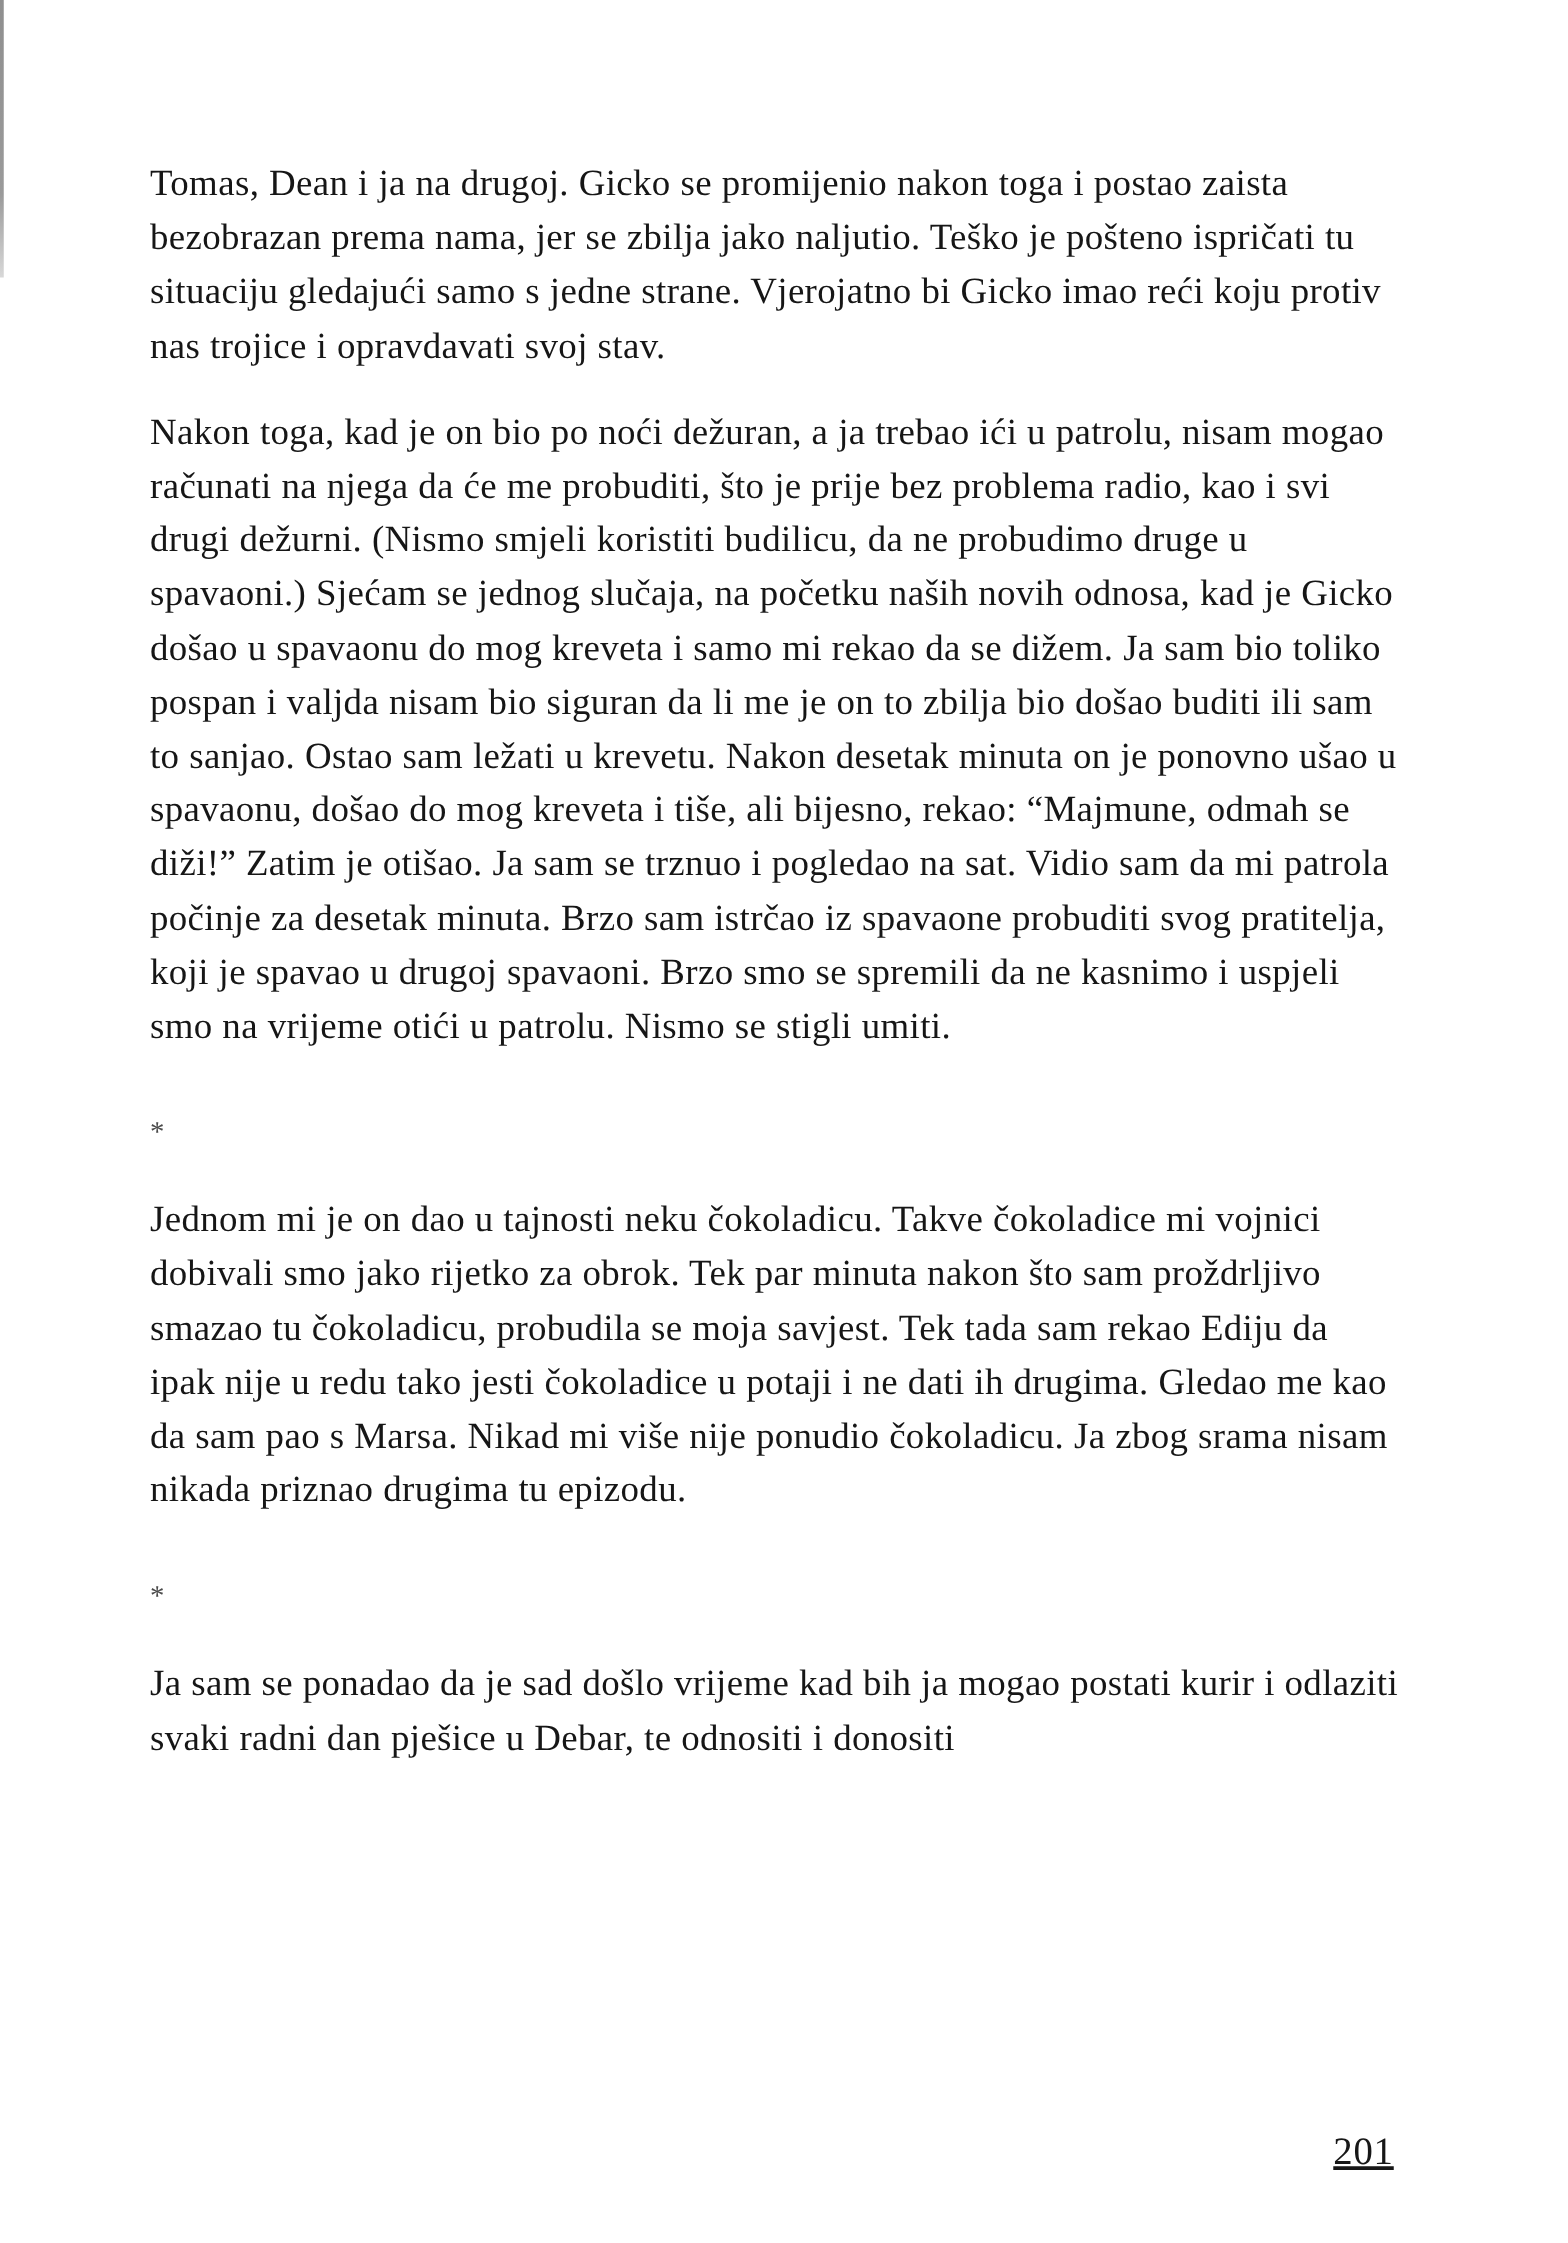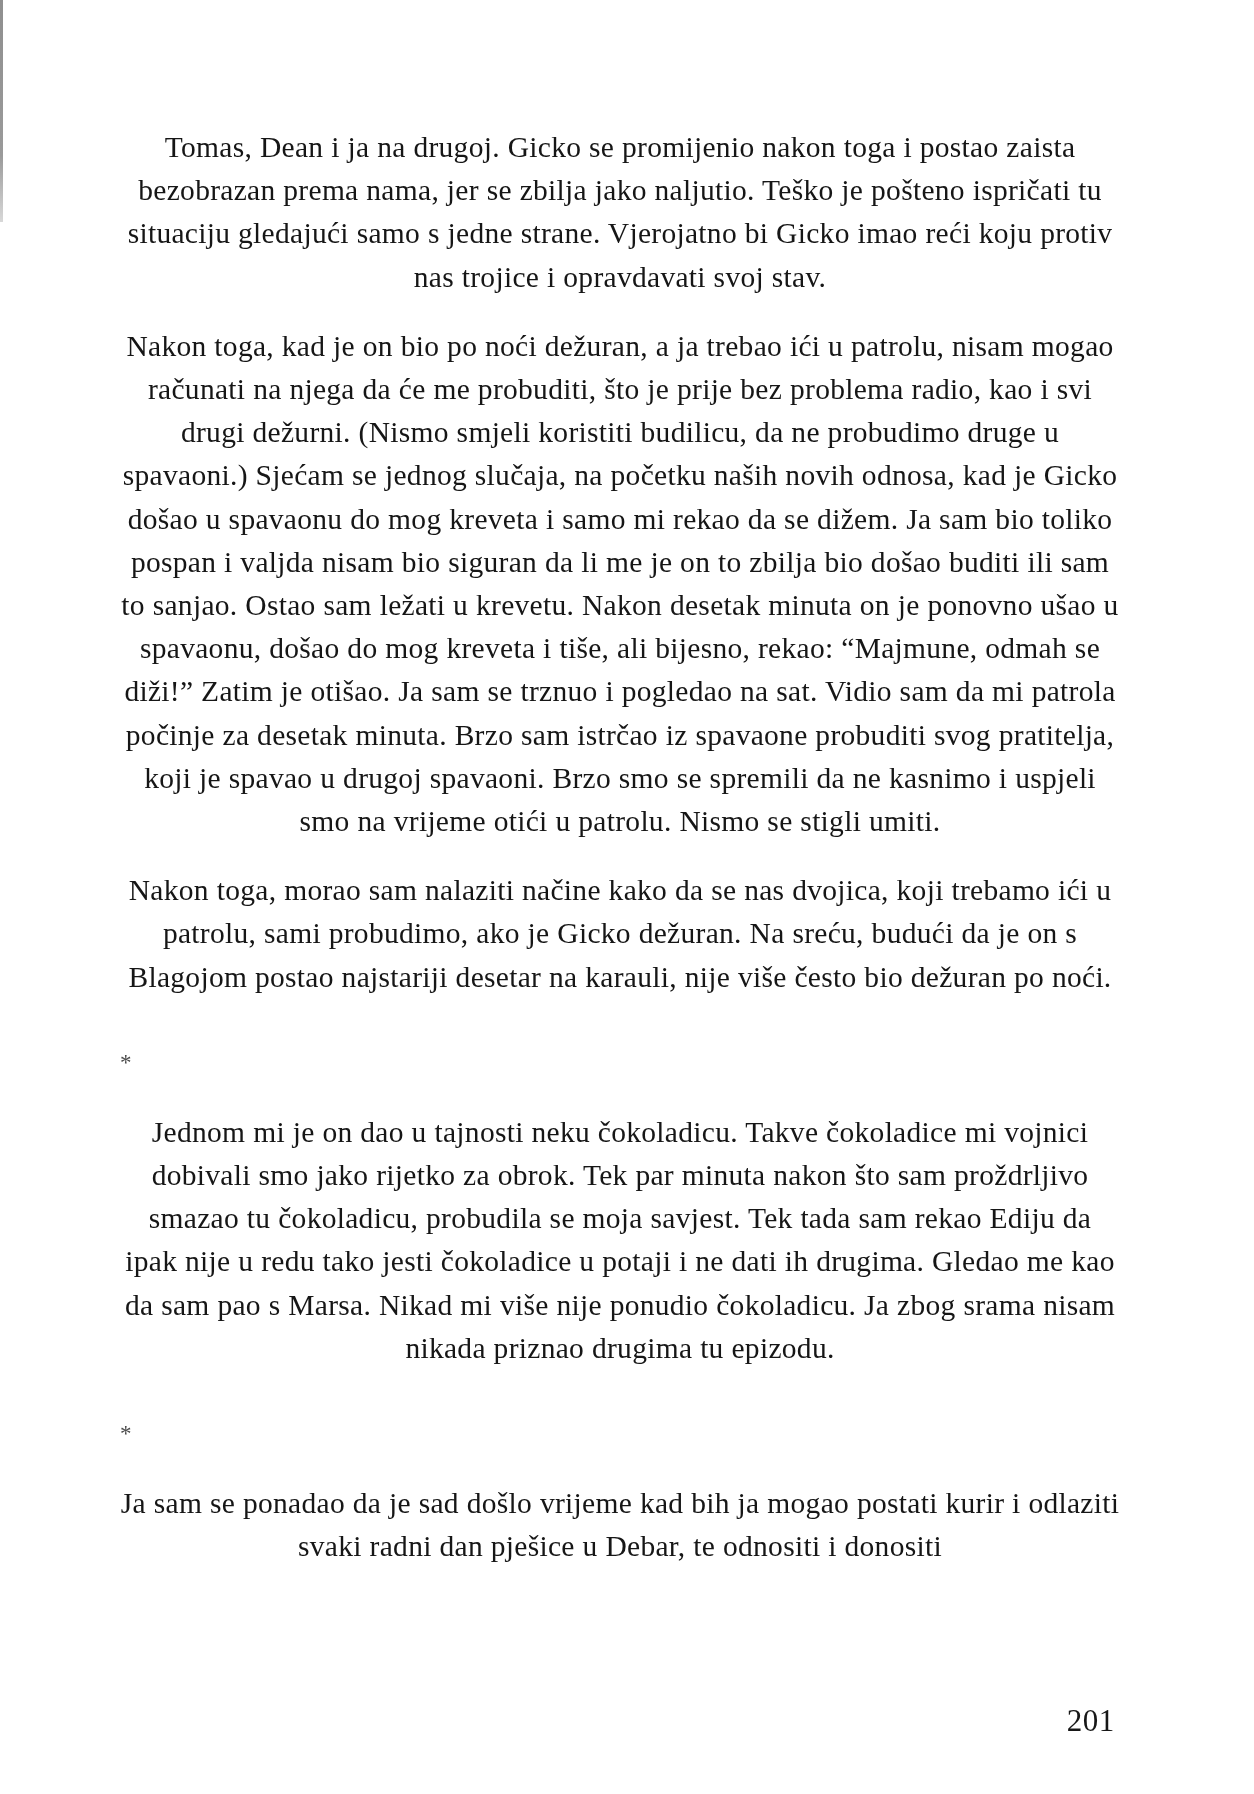--- a/index.html
+++ b/index.html
@@ -33,21 +33,21 @@
     position: absolute;
     left: 120px;
     top: 126px;
     width: 1000px;
   }
 
   p.para {
     margin: 0 0 26px 0;
     font-size: 29.5px;
     line-height: 43.2px;
-    text-align: center;
+    text-align: left;
     text-indent: 0;
     letter-spacing: 0.01em;
     word-spacing: 0.005em;
     color: #161616;
     -webkit-hyphens: none;
     hyphens: none;
   }
 
   p.para:last-of-type {
     margin-bottom: 16px;
@@ -72,36 +72,36 @@
   }
 
   .folio {
     position: absolute;
     right: 139px;
     bottom: 58px;
     font-size: 31px;
     line-height: 1;
     color: #171717;
     letter-spacing: 0.02em;
+    text-decoration: underline;
   }
 </style>
 </head>
 <body>
 
 <div class="page">
 
   <div class="scan-edge"></div>
 
   <div class="text-block">
 
     <p class="para">Tomas, Dean i ja na drugoj. Gicko se promijenio nakon toga i postao zaista bezobrazan prema nama, jer se zbilja jako naljutio. Teško je pošteno ispričati tu situaciju gledajući samo s jedne strane. Vjerojatno bi Gicko imao reći koju protiv nas trojice i opravdavati svoj stav.</p>
 
     <p class="para">Nakon toga, kad je on bio po noći dežuran, a ja trebao ići u patrolu, nisam mogao računati na njega da će me probuditi, što je prije bez problema radio, kao i svi drugi dežurni. (Nismo smjeli koristiti budilicu, da ne probudimo druge u spavaoni.) Sjećam se jednog slučaja, na početku naših novih odnosa, kad je Gicko došao u spavaonu do mog kreveta i samo mi rekao da se dižem. Ja sam bio toliko pospan i valjda nisam bio siguran da li me je on to zbilja bio došao buditi ili sam to sanjao. Ostao sam ležati u krevetu. Nakon desetak minuta on je ponovno ušao u spavaonu, došao do mog kreveta i tiše, ali bijesno, rekao: “Majmune, odmah se diži!” Zatim je otišao. Ja sam se trznuo i pogledao na sat. Vidio sam da mi patrola počinje za desetak minuta. Brzo sam istrčao iz spavaone probuditi svog pratitelja, koji je spavao u drugoj spavaoni. Brzo smo se spremili da ne kasnimo i uspjeli smo na vrijeme otići u patrolu. Nismo se stigli umiti.</p>
 
-    <p class="para">Nakon toga, morao sam nalaziti načine kako da se nas dvojica, koji trebamo ići u patrolu, sami probudimo, ako je Gicko dežuran. Na sreću, budući da je on s Blagojom postao najstariji desetar na karauli, nije više često bio dežuran po noći.</p>
 
     <div class="sep"><span>*</span></div>
 
 
     <p class="para">Jednom mi je on dao u tajnosti neku čokoladicu. Takve čokoladice mi vojnici dobivali smo jako rijetko za obrok. Tek par minuta nakon što sam proždrljivo smazao tu čokoladicu, probudila se moja savjest. Tek tada sam rekao Ediju da ipak nije u redu tako jesti čokoladice u potaji i ne dati ih drugima. Gledao me kao da sam pao s Marsa. Nikad mi više nije ponudio čokoladicu. Ja zbog srama nisam nikada priznao drugima tu epizodu.</p>
 
     <div class="sep"><span>*</span></div>
 
     <p class="para">Ja sam se ponadao da je sad došlo vrijeme kad bih ja mogao postati kurir i odlaziti svaki radni dan pješice u Debar, te odnositi i donositi</p>
 

